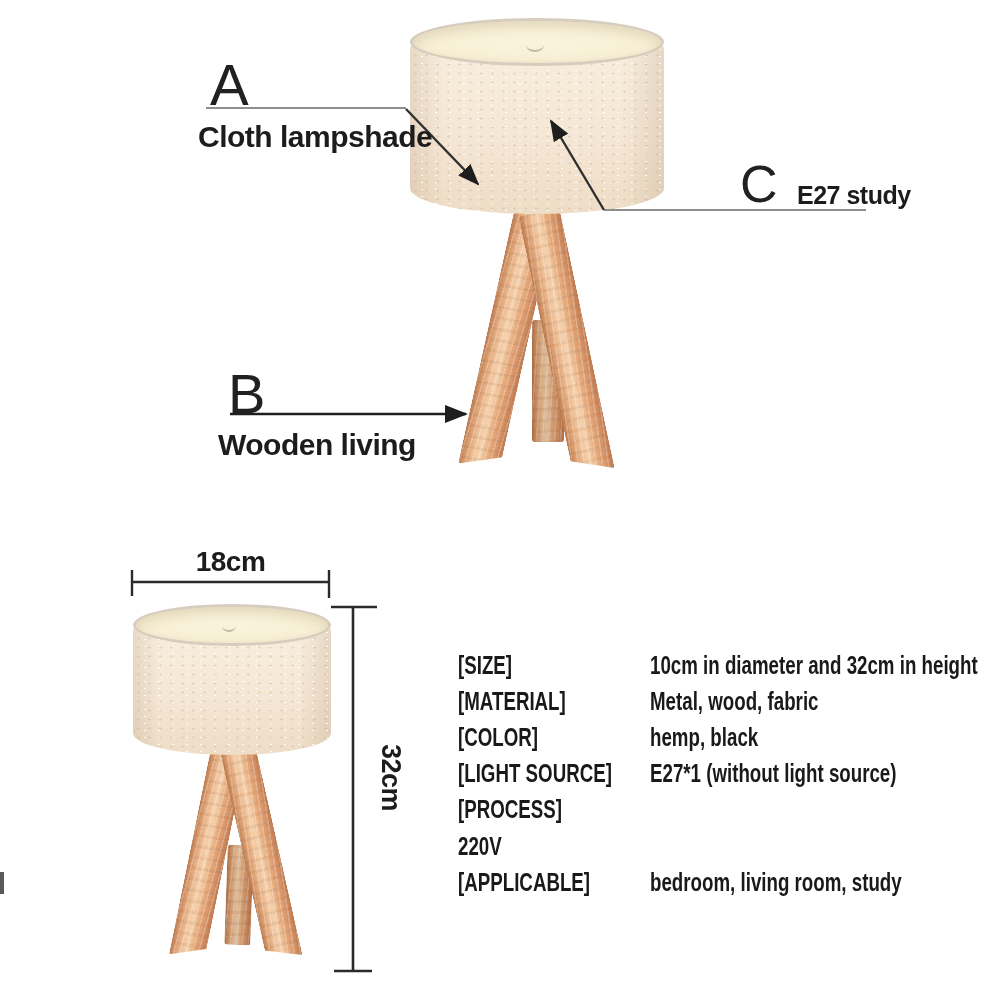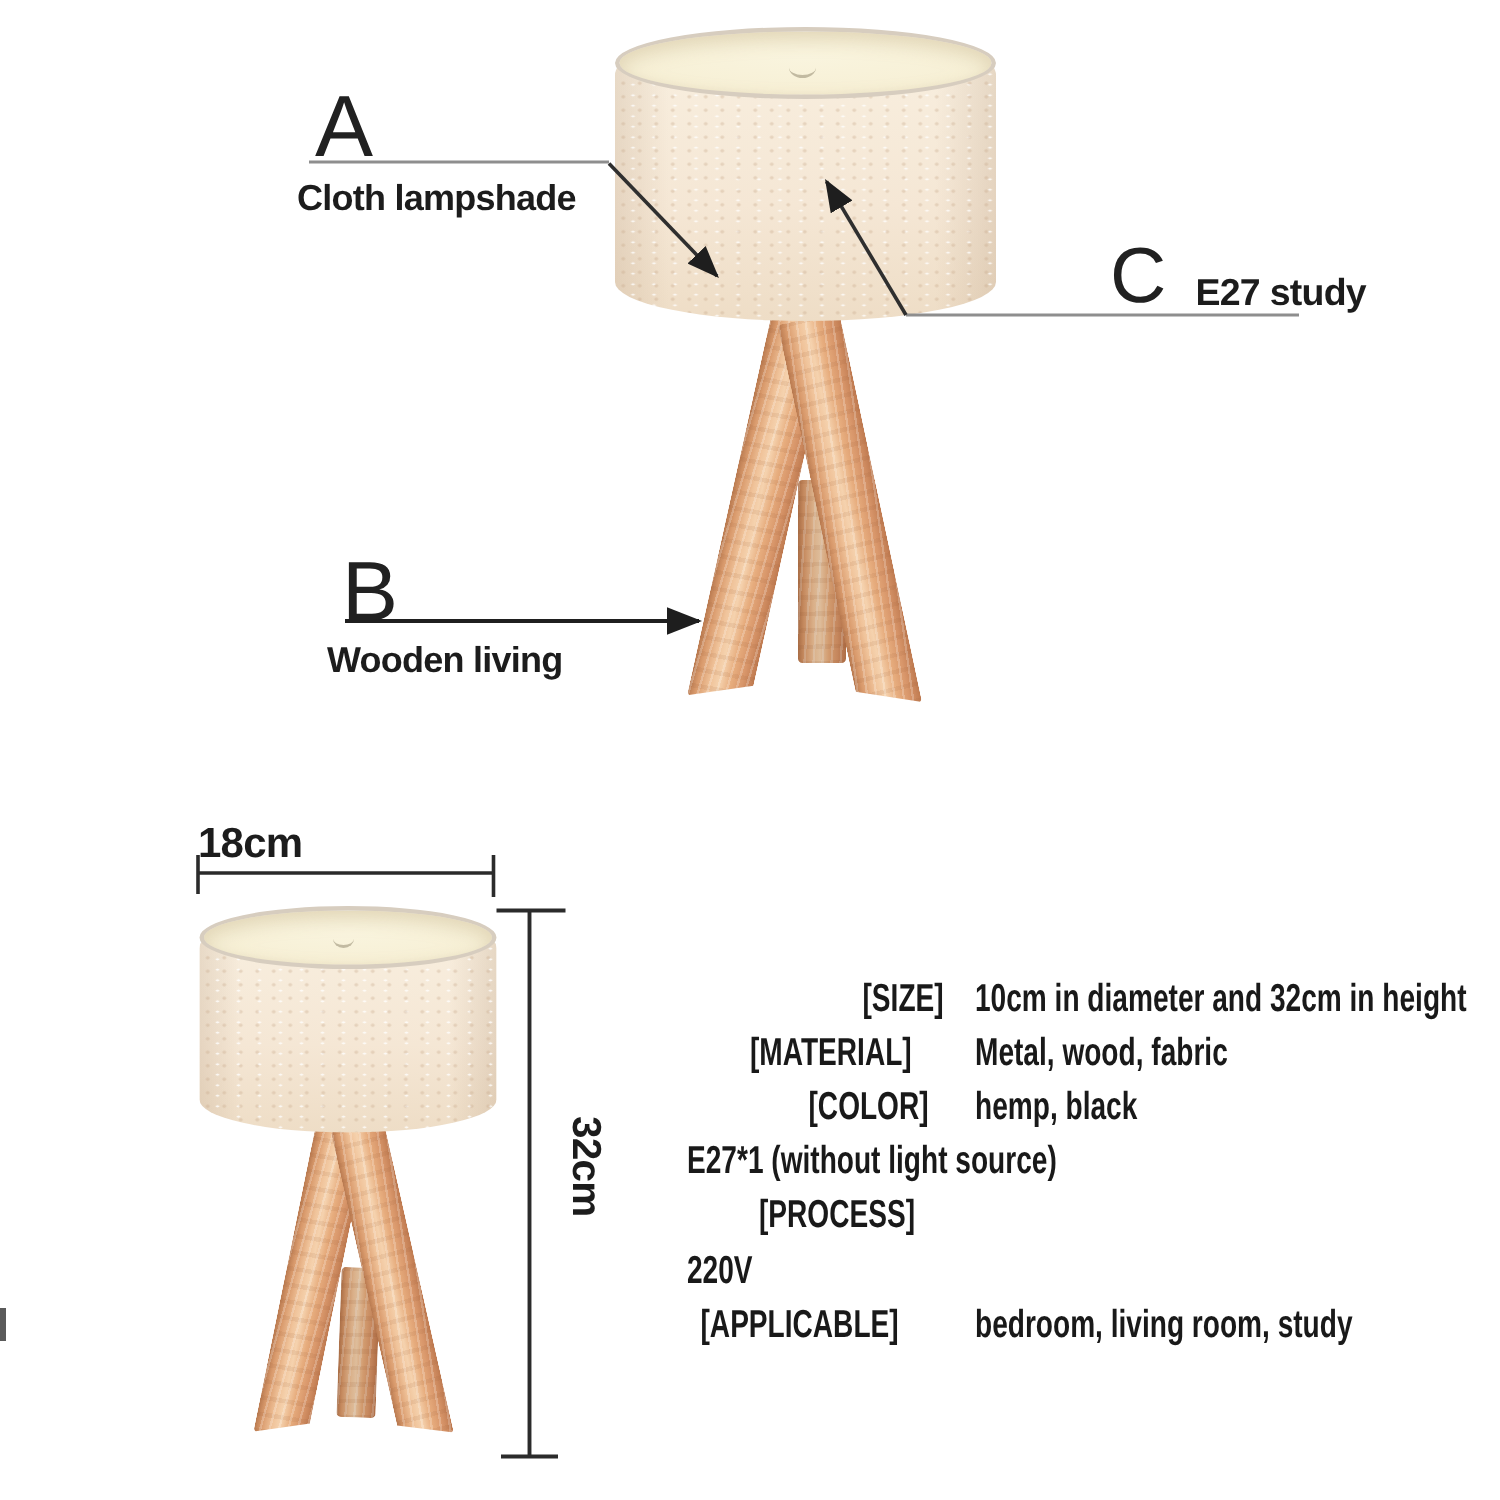--- a/index.html
+++ b/index.html
@@ -58,36 +58,36 @@
   
   .sm-shade-top {left:133px;top:604px;width:198px;height:42px;}
   .sm-shade-body{left:133px;top:625px;width:198px;height:130px;border-radius:7px 7px 99px 99px / 7px 7px 22px 22px;}
   .sm-hook{left:222px;top:620px;width:14px;height:10px;}
   .sm-leg-left {left:209px;top:750px;width:36px;height:212px;transform-origin:50% 9px;transform:rotate(11.5deg);}
   .sm-leg-right{left:222px;top:750px;width:36px;height:214px;transform-origin:50% 9px;transform:rotate(-12.7deg);}
   .sm-leg-back {left:226px;top:845px;width:26px;height:100px;transform:rotate(2deg);}
 
   
   .big-letter{position:absolute;z-index:7;font-size:58px;font-weight:400;line-height:1;color:#212121;letter-spacing:0;}
-  .part-label{position:absolute;z-index:7;font-size:24px;font-weight:bold;line-height:1.1;color:#1c1c1c;letter-spacing:-0.5px;white-space:nowrap;}
+  .part-label{position:absolute;z-index:7;font-size:30px;font-weight:bold;line-height:1.1;color:#1c1c1c;letter-spacing:-0.5px;white-space:nowrap;}
   .dim-label{position:absolute;z-index:7;font-size:28px;font-weight:bold;color:#1c1c1c;letter-spacing:-0.5px;white-space:nowrap;}
 
   #letter-a{left:210px;top:56px;}
   #label-a {left:198px;top:120px;}
   #letter-b{left:228px;top:366px;font-size:56px;}
   #label-b {left:218px;top:428px;}
   #letter-c{left:740px;top:158px;font-size:52px;}
   #label-c {left:797px;top:182px;font-size:25px;}
-  #dim-w{left:132px;top:546px;width:197px;}
+  #dim-w{left:132px;top:546px;width:197px;text-align:center;}
   #dim-h{left:406px;top:744px;font-size:27px;transform:rotate(90deg);transform-origin:0 0;}
 
   
   .specs{position:absolute;z-index:7;left:458px;top:647px;width:540px;}
   .spec-row{display:flex;height:36.2px;align-items:center;}
-  .spec-label{flex:none;width:192px;text-align:right;}
+  .spec-label{flex:none;width:192px;}
   .spec-value{flex:1;}
   .spec-text{display:inline-block;transform:scaleX(0.72);transform-origin:0 50%;
     font-size:26px;font-weight:bold;color:#191919;white-space:nowrap;letter-spacing:0;}
 
   .svg-overlay{position:absolute;z-index:6;left:0;top:0;}
   .edge-artifact{left:0;top:872px;width:4px;height:22px;background:#5a5a5a;z-index:8;}
 </style>
 </head>
 <body>
 
@@ -152,20 +152,21 @@
   </div>
   <div class="spec-row">
     <div class="spec-label"><span class="spec-text">[MATERIAL]</span></div>
     <div class="spec-value"><span class="spec-text">Metal, wood, fabric</span></div>
   </div>
   <div class="spec-row">
     <div class="spec-label"><span class="spec-text">[COLOR]</span></div>
     <div class="spec-value"><span class="spec-text">hemp, black</span></div>
   </div>
   <div class="spec-row">
+    <div class="spec-label"><span class="spec-text">[LIGHT SOURCE]</span></div>
     <div class="spec-value"><span class="spec-text">E27*1 (without light source)</span></div>
   </div>
   <div class="spec-row">
     <div class="spec-label"><span class="spec-text">[PROCESS]</span></div>
   </div>
   <div class="spec-row">
     <div class="spec-value"><span class="spec-text">220V</span></div>
   </div>
   <div class="spec-row">
     <div class="spec-label"><span class="spec-text">[APPLICABLE]</span></div>

